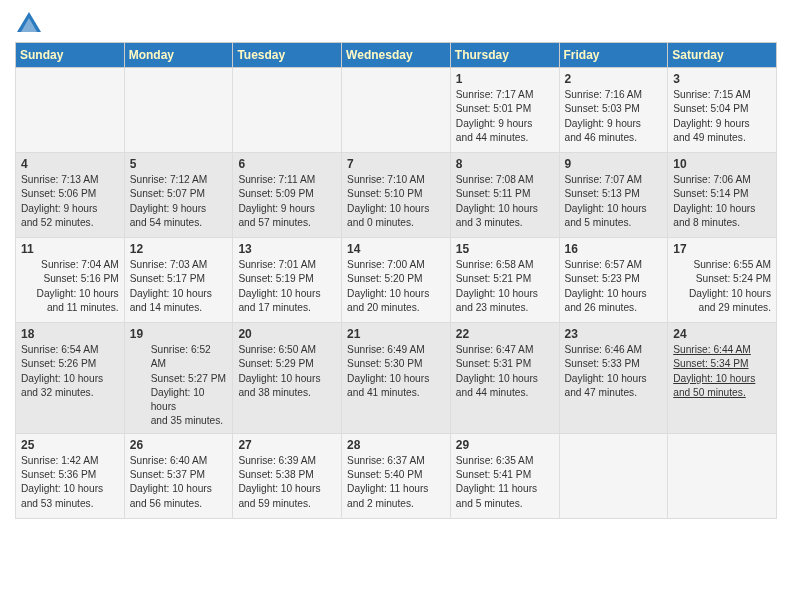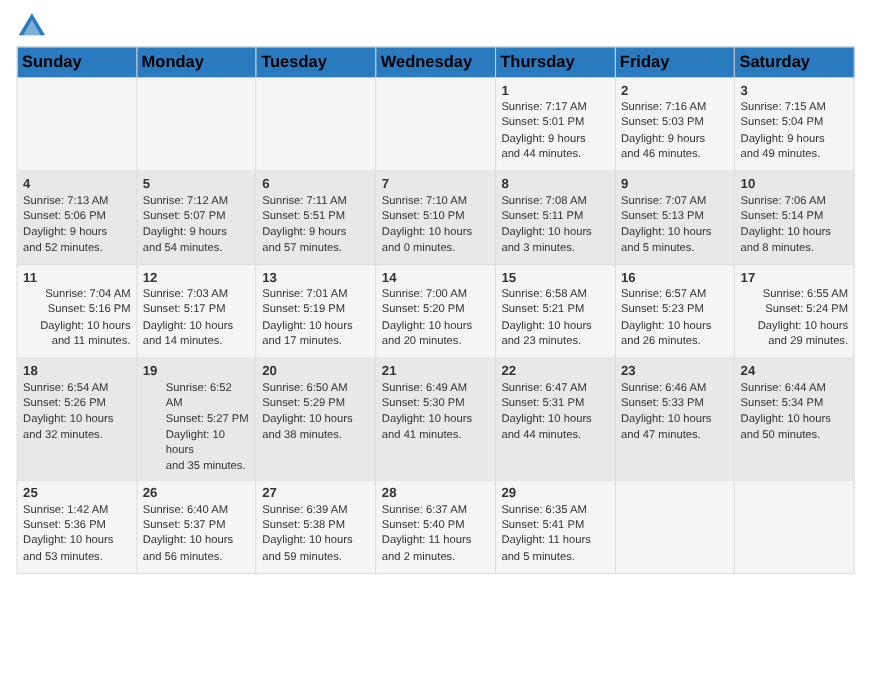--- a/index.html
+++ b/index.html
@@ -45,22 +45,22 @@
       font-size: 15px;
       color: #555;
     }
     table {
       width: 100%;
       border-collapse: collapse;
       table-layout: fixed;
     }
     thead tr th {
       background-color: #2a7abf;
-      color: #000000;
-      font-size: 15px;
+      color: #fef9c3;
+      font-size: 12px;
       font-weight: bold;
       padding: 5px 4px;
       text-align: left;
       border: 1px solid #ccc;
     }
     tbody tr td {
       vertical-align: top;
       border: 1px solid #ddd;
       padding: 4px 5px;
       font-size: 10.5px;
@@ -154,21 +154,21 @@
         <td>
           <div class="day-number">5</div>
           <div class="day-info" style="white-space: pre-line;">Sunrise: 7:12 AM
 Sunset: 5:07 PM
 Daylight: 9 hours
 and 54 minutes.</div>
         </td>
         <td>
           <div class="day-number">6</div>
           <div class="day-info" style="white-space: pre-line;">Sunrise: 7:11 AM
-Sunset: 5:51 PM
+Sunset: 5:09 PM
 Daylight: 9 hours
 and 57 minutes.</div>
         </td>
         <td>
           <div class="day-number">7</div>
           <div class="day-info" style="white-space: pre-line;">Sunrise: 7:10 AM
 Sunset: 5:10 PM
 Daylight: 10 hours
 and 0 minutes.</div>
         </td>
@@ -283,21 +283,21 @@
         </td>
         <td>
           <div class="day-number">23</div>
           <div class="day-info" style="white-space: pre-line;">Sunrise: 6:46 AM
 Sunset: 5:33 PM
 Daylight: 10 hours
 and 47 minutes.</div>
         </td>
         <td>
           <div class="day-number">24</div>
-          <div class="day-info" style="white-space: pre-line;">Sunrise: 6:44 AM
+          <div class="day-info" style="white-space: pre-line; text-decoration: underline;">Sunrise: 6:44 AM
 Sunset: 5:34 PM
 Daylight: 10 hours
 and 50 minutes.</div>
         </td>
       </tr>
       <tr>
         <td>
           <div class="day-number">25</div>
           <div class="day-info" style="white-space: pre-line;">Sunrise: 1:42 AM
 Sunset: 5:36 PM

